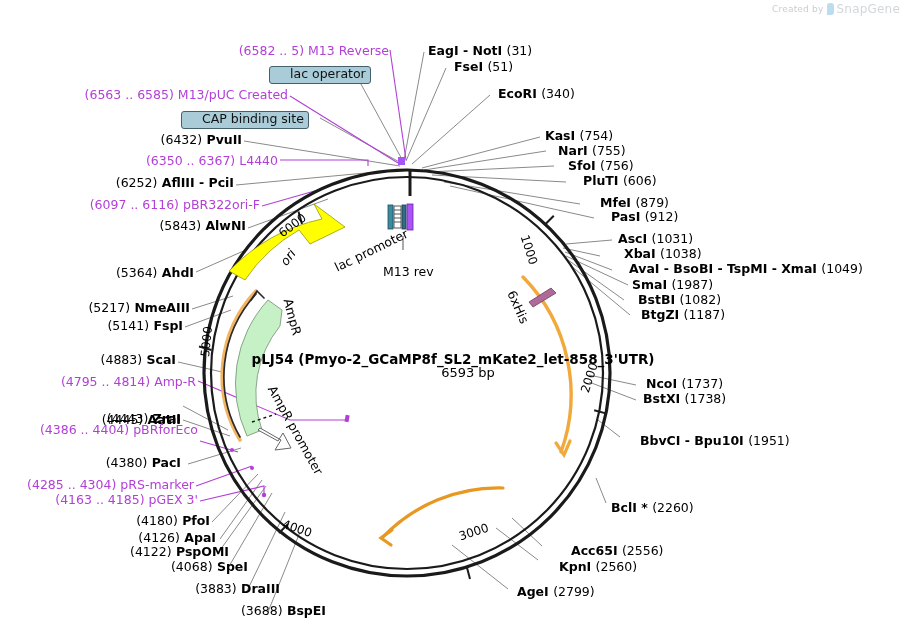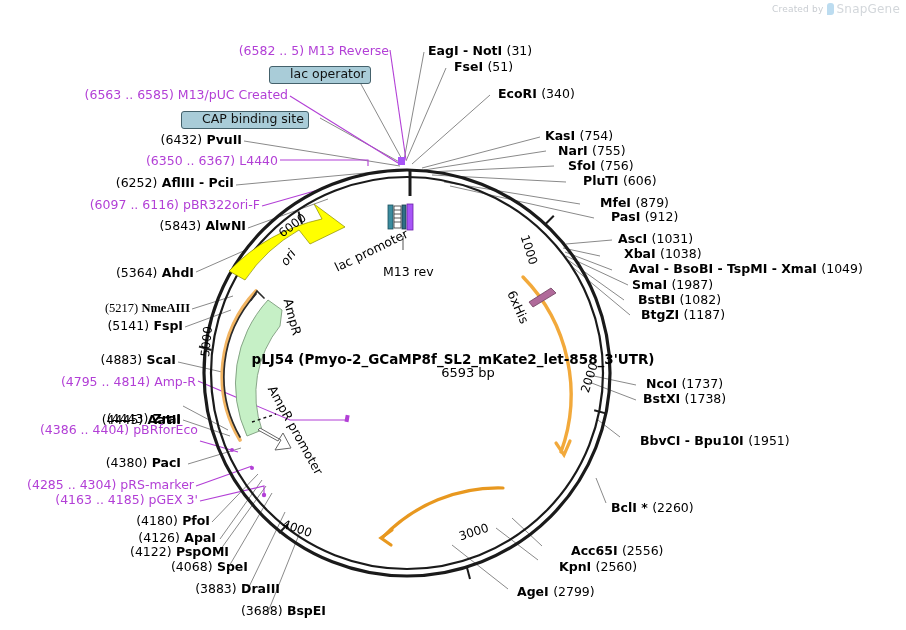--- a/index.html
+++ b/index.html
@@ -289,21 +289,21 @@
 <div class="lbl enz lefted" style="left:0;top:220px;width:246px;">
   <span class="pos">(5843)</span>
   <span>AlwNI</span>
 </div>
 
 <div class="lbl enz lefted" style="left:0;top:267px;width:194px;">
   <span class="pos">(5364)</span>
   <span>AhdI</span>
 </div>
 
-<div class="lbl enz lefted" style="left:0;top:302px;width:190px;font-family:Liberation Serif, serif;">
+<div class="lbl enz lefted" style="left:0;top:302px;width:190px;">
   <span class="pos">(5217)</span>
   <span>NmeAIII</span>
 </div>
 
 <div class="lbl enz lefted" style="left:0;top:320px;width:183px;">
   <span class="pos">(5141)</span>
   <span>FspI</span>
 </div>
 
 <div class="lbl enz lefted" style="left:0;top:354px;width:176px;">

